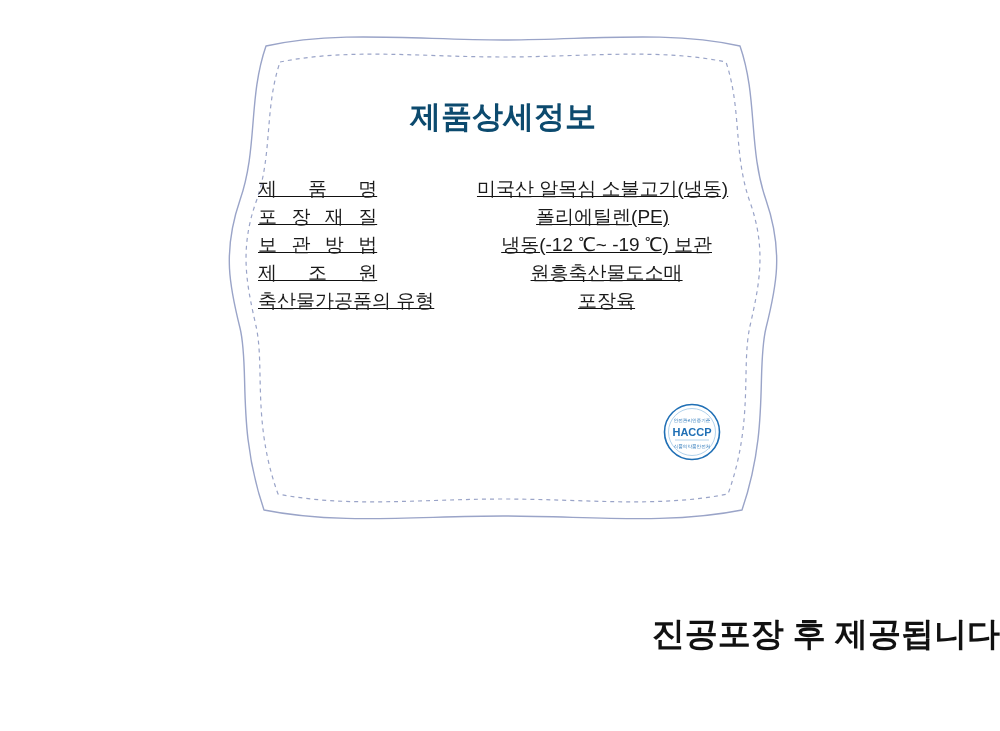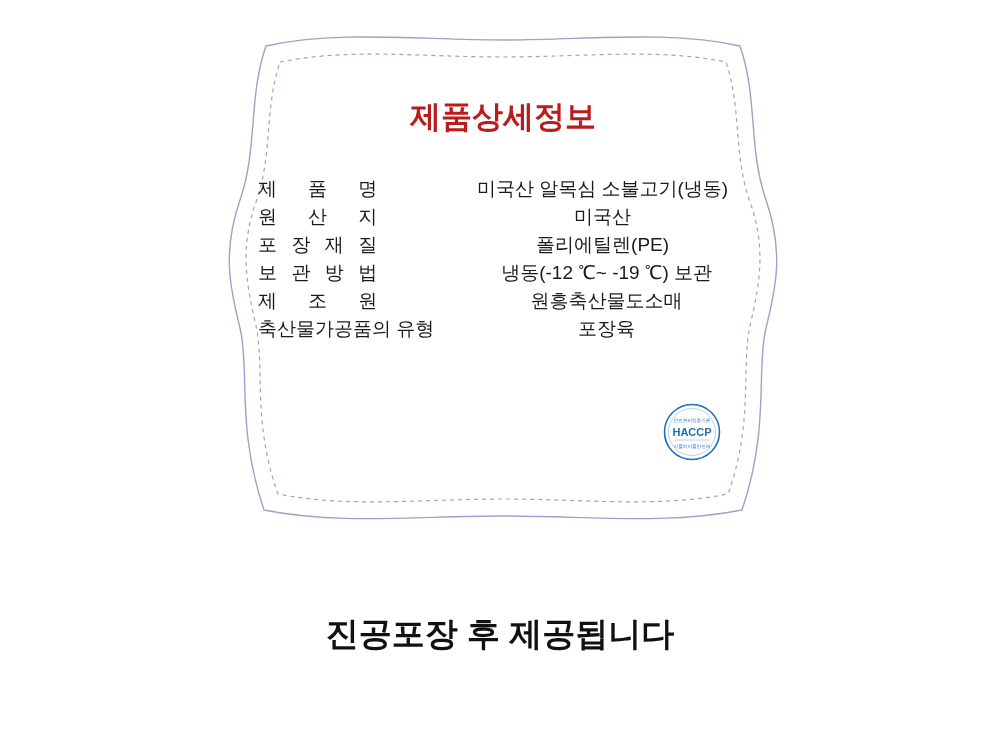--- a/index.html
+++ b/index.html
@@ -41,32 +41,33 @@
 
   .card-title {
     position: absolute;
     top: 68px;
     left: 0;
     width: 100%;
     text-align: center;
     font-size: 31px;
     font-weight: bold;
     letter-spacing: 0px;
-    color: #b91c1c;
+    color: #0c4a6e;
   }
 
   .spec-table {
     position: absolute;
     top: 148px;
     left: 40px;
     width: 505px;
     border-collapse: collapse;
   }
   .spec-table tr {
     height: 28px;
+    text-decoration: underline;
   }
   .spec-table td {
     padding: 0;
     vertical-align: top;
     font-size: 19px;
     color: #1a1a1a;
     white-space: nowrap;
     text-align: center;
   }
   .spec-label {
@@ -104,21 +105,21 @@
     text-decoration: underline;
   }
   .haccp svg { display:block; width:100%; height:100%; }
 
   
   .caption {
     position: absolute;
     left: 0;
     top: 612px;
     width: 1000px;
-    text-align: center;
+    text-align: right;
     font-size: 33px;
     font-weight: bold;
     color: #111111;
     letter-spacing: 0px;
   }
 </style>
 </head>
 <body>
 
 <div class="frame-wrap">
@@ -154,24 +155,20 @@
 
   <div class="card-title">제품상세정보</div>
 
   <table class="spec-table">
     <tbody>
       <tr>
         <td class="spec-label spread">제 품 명</td>
         <td class="spec-value">미국산 알목심 소불고기(냉동)</td>
       </tr>
       <tr>
-        <td class="spec-label spread">원 산 지</td>
-        <td class="spec-value">미국산</td>
-      </tr>
-      <tr>
         <td class="spec-label spread">포 장 재 질</td>
         <td class="spec-value">폴리에틸렌(PE)</td>
       </tr>
       <tr>
         <td class="spec-label spread">보 관 방 법</td>
         <td class="spec-value indent">냉동(-12 ℃~ -19 ℃) 보관</td>
       </tr>
       <tr>
         <td class="spec-label spread">제 조 원</td>
         <td class="spec-value indent">원흥축산물도소매</td>

